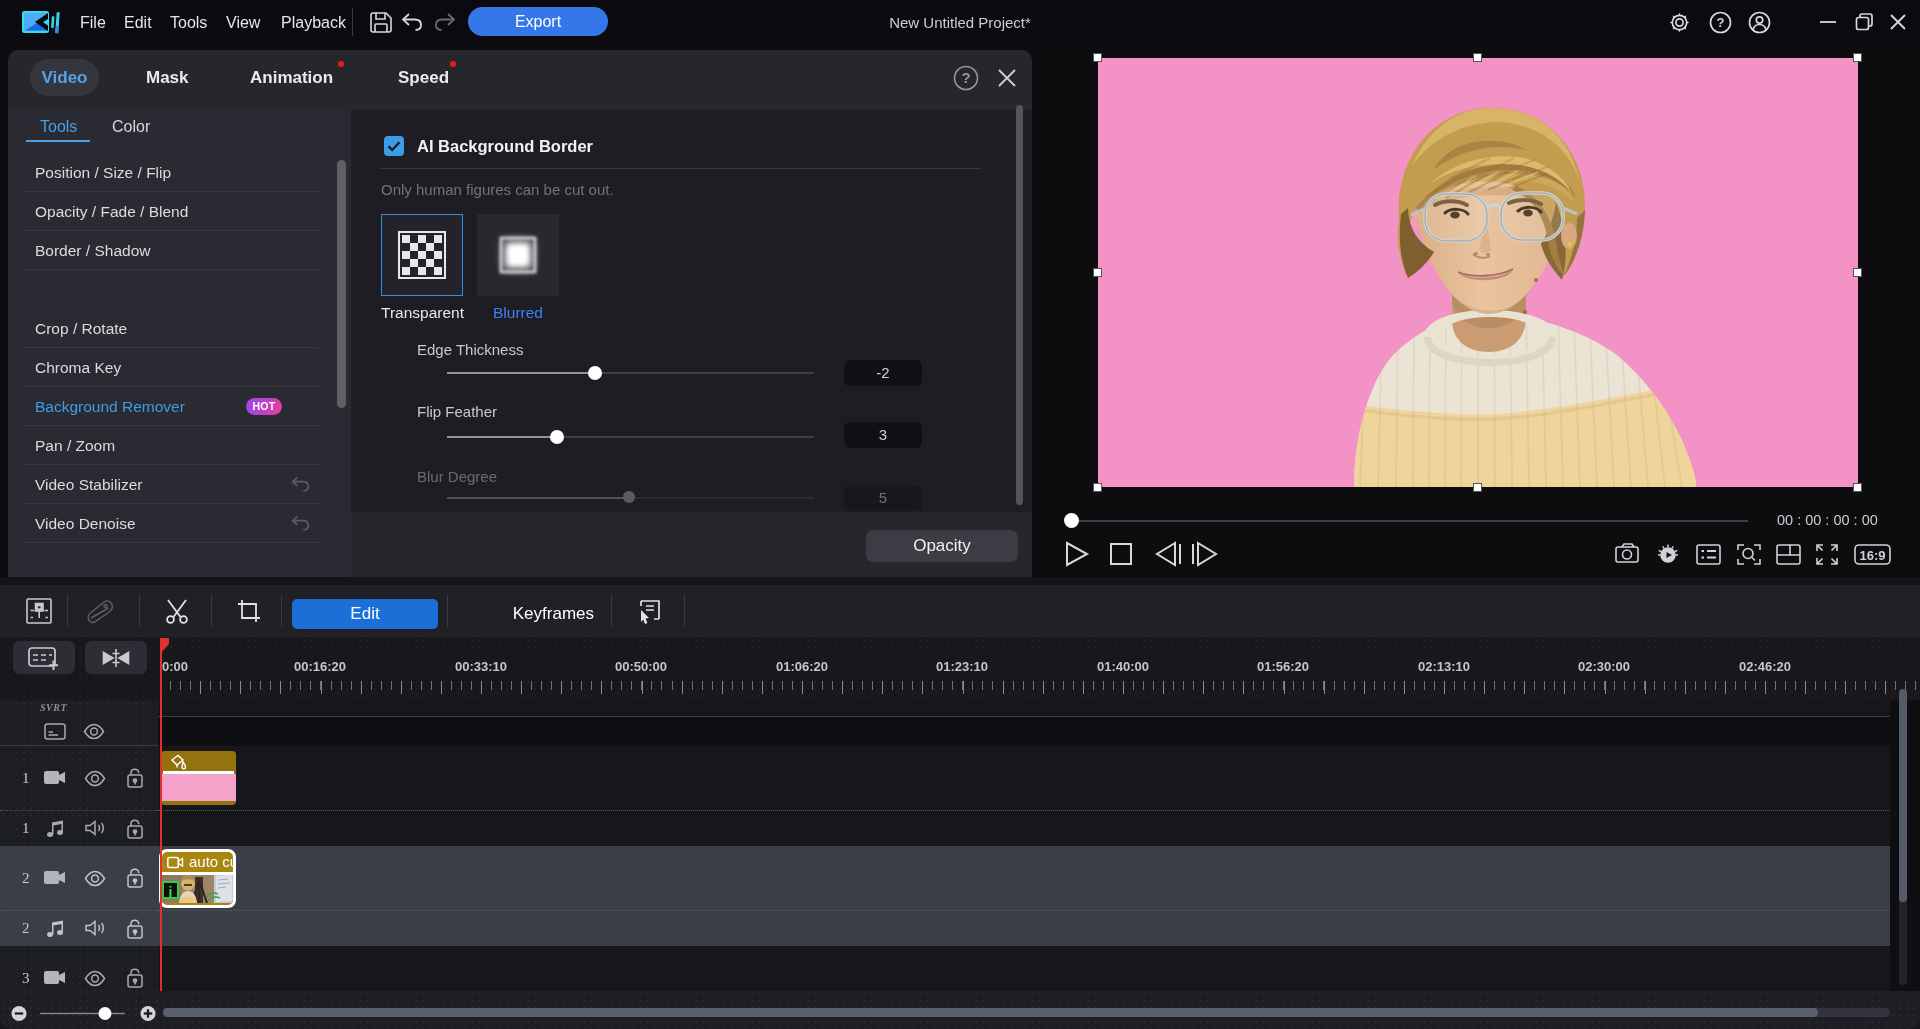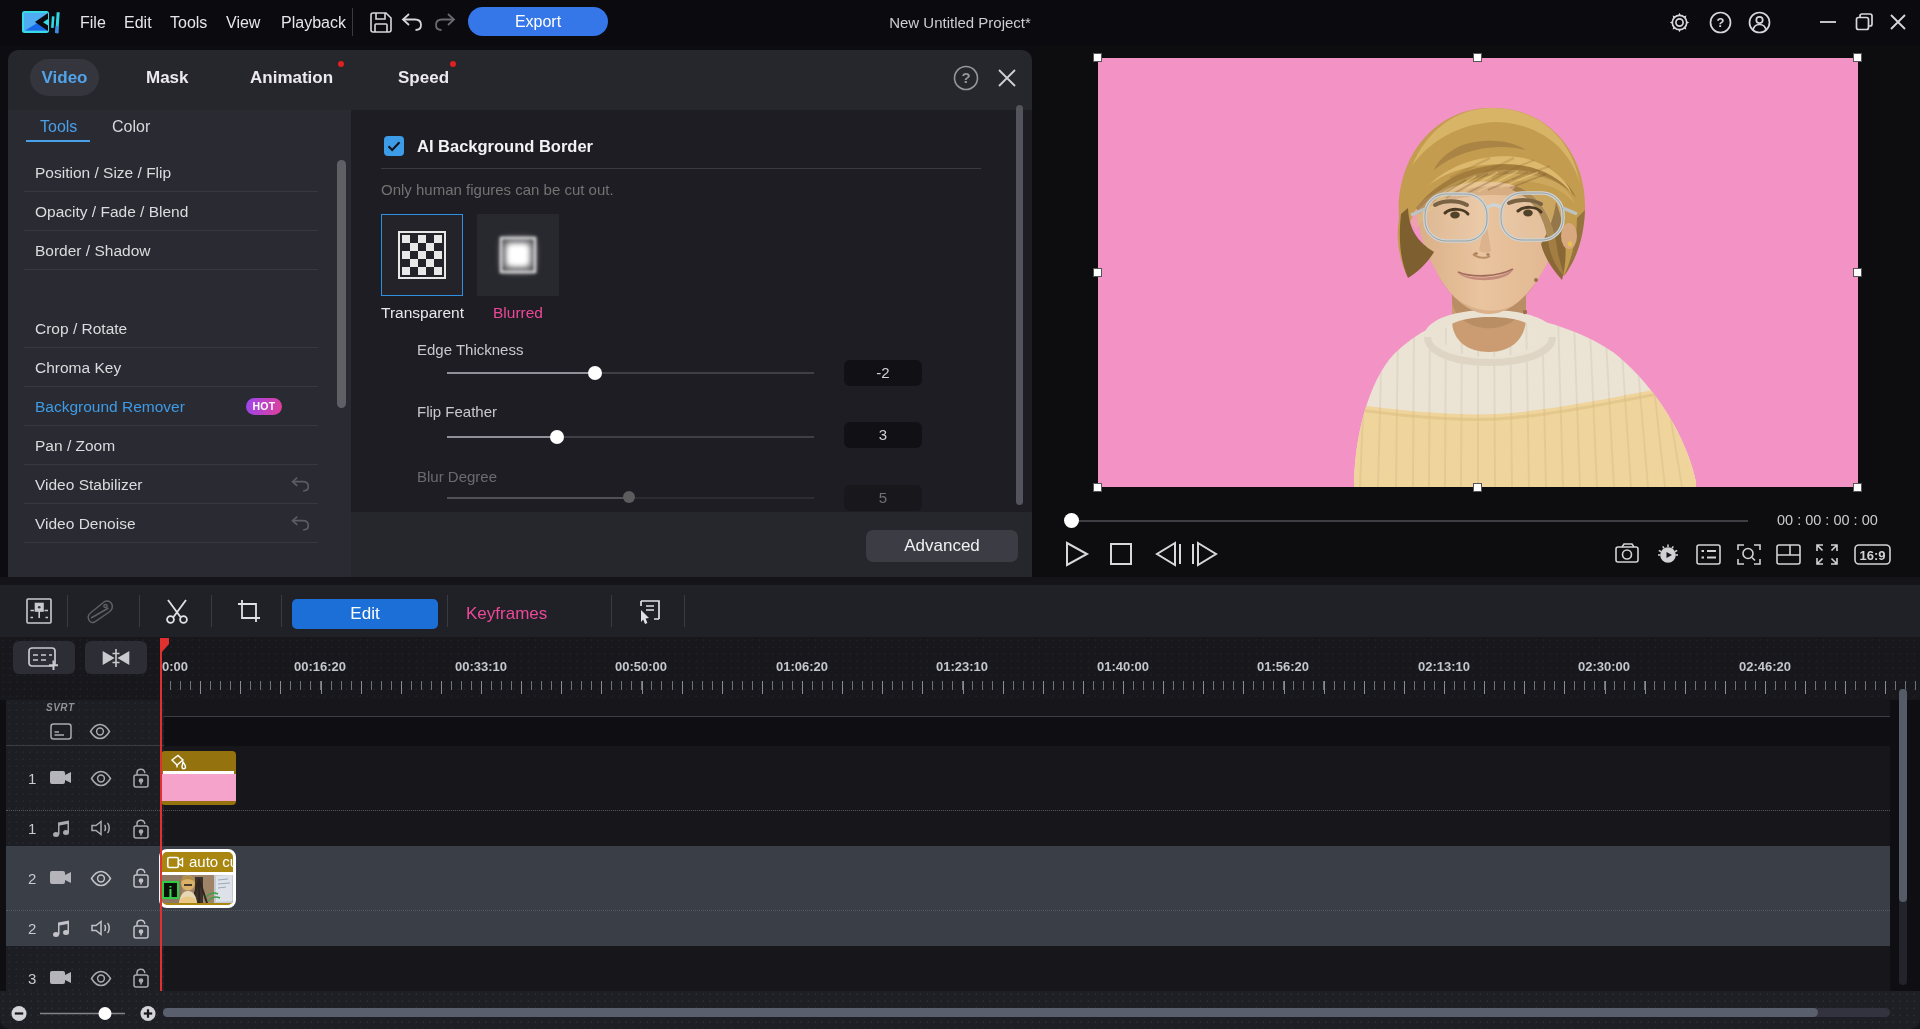--- a/index.html
+++ b/index.html
@@ -44,35 +44,35 @@
   #preview { position:absolute; left:1032px; top:45px; width:888px; height:532px; background:#0d0d10; }
   #vidframe { position:absolute; left:66px; top:13px; width:760px; height:429px; background:#f392c5; overflow:hidden; }
   .handle { position:absolute; width:9px; height:9px; background:#fff; border:1px solid #555; }
 
   
   #timeline { position:absolute; left:0; top:577px; width:1920px; height:452px; background:#151519; }
   #tbar { position:absolute; left:0; top:8px; width:1920px; height:52px; background:#202027; }
   .tsep { position:absolute; top:10px; width:1px; height:32px; background:#3a3a42; }
   #editbtn { position:absolute; left:292px; top:14px; width:146px; height:30px; background:#1b6fd6; border-radius:5px;
     color:#fff; font-size:17px; text-align:center; line-height:30px; }
-  #kf { position:absolute; left:466px; top:14px; width:128px; height:30px; color:#ec4899; font-size:17px;
-    text-align:left; line-height:30px; }
+  #kf { position:absolute; left:466px; top:14px; width:128px; height:30px; color:#ffffff; font-size:17px;
+    text-align:right; line-height:30px; }
 
   #rulerrow { position:absolute; left:0; top:60px; width:1920px; height:63px; background:#17171c;
     background-image:radial-gradient(#1f1f26 1px, transparent 1px); background-size:7px 7px; }
   .lbtn { position:absolute; top:4px; width:62px; height:33px; background:#2d2d35; border-radius:6px; }
   .tlabel { position:absolute; top:22px; color:#c3c6cc; font-size:13px; font-weight:bold; transform:translateX(-50%); }
   #rulerticks-tall { position:absolute; left:160px; top:44px; width:1760px; height:13px;
     background: repeating-linear-gradient(90deg, #888c94 0 1px, transparent 1px 40.125px); }
   #rulerticks-small { position:absolute; left:160px; top:44px; width:1760px; height:9px;
     background: repeating-linear-gradient(90deg, #6e727a 0 1px, transparent 1px 10.03px); }
 
   #tracks { position:absolute; left:0; top:123px; width:1920px; height:291px; background:#0f0f13; }
-  #thead { position:absolute; left:6px; top:0; width:158px; height:291px; background:#1d1d24;
-    background-image:radial-gradient(#26262e 1px, transparent 1px); background-size:7px 7px; }
+  #thead { position:absolute; left:0; top:0; width:158px; height:291px; background:#1d1d24;
+    background-image:radial-gradient(#26262e 1px, transparent 1px); background-size:7px 7px;font-family:Liberation Serif, serif; }
   .trow-dark  { position:absolute; left:158px; width:1732px; background:#16161b; }
   .trow-lite  { position:absolute; left:158px; width:1732px; background:#3a3e47; }
   .tnum { position:absolute; left:22px; color:#c9c9ce; font-size:15px; transform:translate(0,-50%); }
 
   #botbar { position:absolute; left:0; top:414px; width:1920px; height:38px; background:#1e1e25;
     background-image:radial-gradient(#2a2a34 1px, transparent 1px); background-size:7px 7px; border-radius:0 0 10px 10px; }
 </style>
 </head>
 <body>
 <div id="stage">
@@ -217,21 +217,21 @@
       </svg>
     </div>
     <div class="abs" style="left:30px;top:194px;width:82px;text-align:center;color:#e8e8ea;font-size:15.5px">Transparent</div>
     <div class="abs" style="left:126px;top:104px;width:82px;height:82px;background:#28282f">
       <svg class="abs" style="left:13px;top:13px" width="56" height="56" viewBox="0 0 56 56">
         <rect x="11" y="11" width="34" height="34" fill="none" stroke="#e4e4e4" stroke-width="2.5" style="filter:blur(1.5px)"></rect>
         <rect x="14" y="14" width="28" height="28" fill="#f4f4f4" style="filter:blur(5px)"></rect>
         <rect x="19" y="19" width="18" height="18" fill="#ffffff" style="filter:blur(2px)"></rect>
       </svg>
     </div>
-    <div class="abs" style="left:126px;top:194px;width:82px;text-align:center;color:#ec4899;font-size:15.5px">Blurred</div>
+    <div class="abs" style="left:126px;top:194px;width:82px;text-align:center;color:#3b82f6;font-size:15.5px">Blurred</div>
 
     <div class="slabel" style="left:66px;top:231px">Edge Thickness</div>
     <div class="strack" style="left:96px;top:262px;width:367px"></div>
     <div class="sfill" style="left:96px;top:262px;width:148px"></div>
     <div class="sknob" style="left:237px;top:256px"></div>
     <div class="svalbox" style="left:493px;top:250px">-2</div>
 
     <div class="slabel" style="left:66px;top:293px">Flip Feather</div>
     <div class="strack" style="left:96px;top:326px;width:367px"></div>
     <div class="sfill" style="left:96px;top:326px;width:110px"></div>
@@ -240,21 +240,21 @@
 
     <div style="opacity:0.45">
       <div class="slabel" style="left:66px;top:358px">Blur Degree</div>
       <div class="strack" style="left:96px;top:387px;width:367px"></div>
       <div class="sfill" style="left:96px;top:387px;width:184px"></div>
       <div class="sknob" style="left:272px;top:381px;width:12px;height:12px;background:#aaa"></div>
       <div class="svalbox" style="left:493px;top:375px">5</div>
     </div>
   </div>
   <div id="midfoot">
-        <div id="advbtn">Advanced</div>
+        <div id="advbtn">Opacity</div>
       </div>
   <div class="abs" style="left:1008px;top:55px;width:7px;height:400px;background:#54545c;border-radius:4px"></div>
 </div>
 
 <div id="preview">
   <div id="vidframe">
     <svg width="760" height="429" viewBox="0 0 760 429">
       <defs>
         <clipPath id="swcp">
           <path d="M256 429 C256 380 270 324 296 296 C318 274 346 261 372 257 L414 257 C448 262 492 276 520 298 C558 330 588 378 598 424 L598 429 Z"></path>

